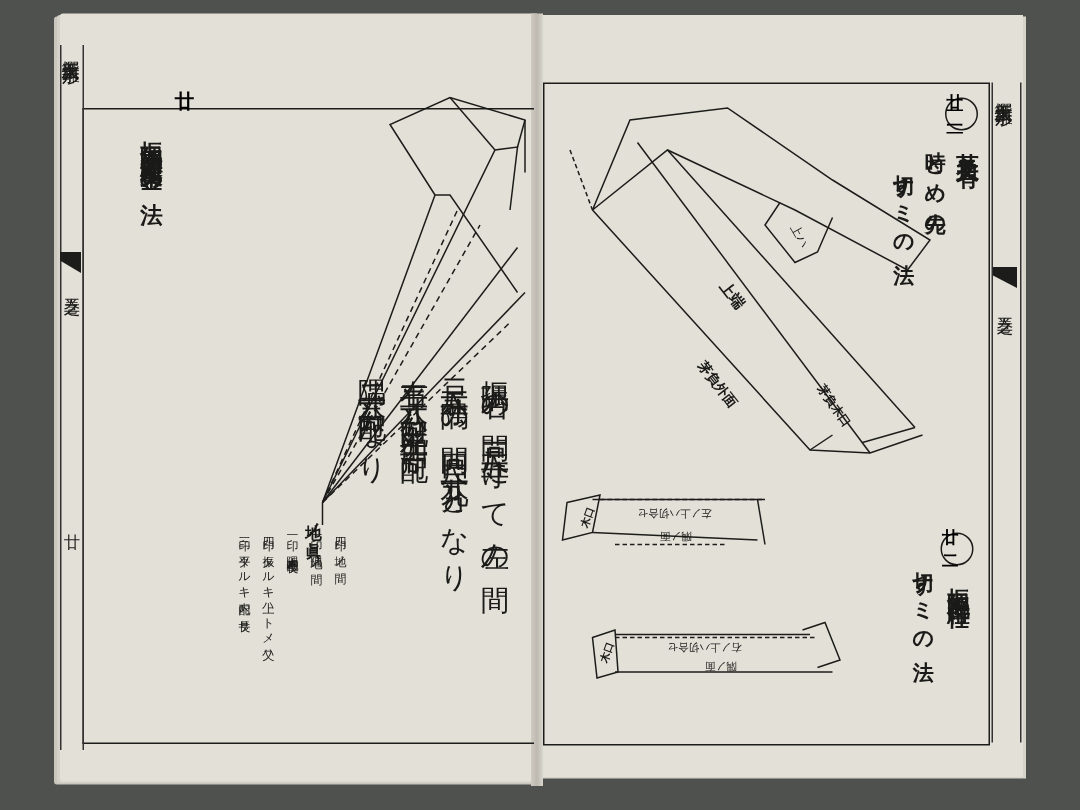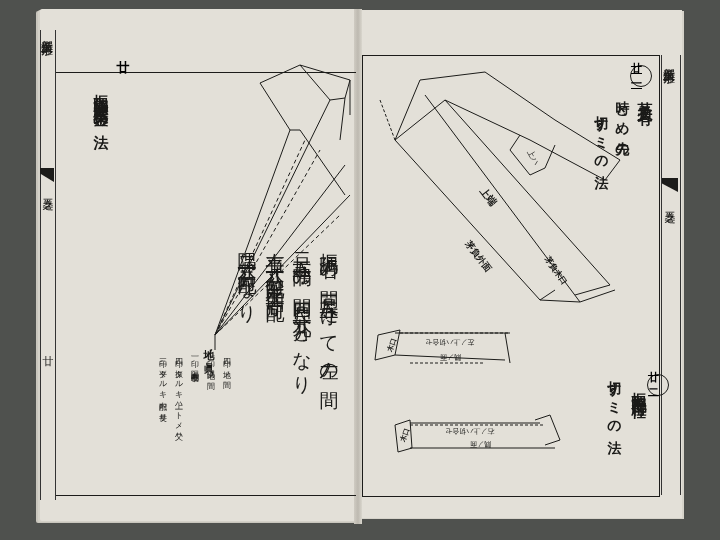--- a/index.html
+++ b/index.html
@@ -113,21 +113,21 @@
   <div class="vtext note" style="left:174px;top:352px;">四印 振タルキ上ハトメ又ハ</div>
   <div class="vtext note" style="left:158px;top:352px;">三印 平タルキ内配 長サ</div>
 
   <div class="circle" style="left:630px;top:65px;text-decoration:underline;">
     <span>廿一</span>
   </div>
   <div class="vtext heading" style="left:637px;top:90px;">茅負叉有</div>
   <div class="vtext heading" style="left:616px;top:90px;font-size:14px;">時とめ先の</div>
   <div class="vtext heading" style="left:595px;top:105px;font-size:14px;">切すミの法</div>
 
-  <div class="circle" style="left:627px;top:374px;margin-left:20px;">
+  <div class="circle" style="left:627px;top:355px;">
     <span>廿二</span>
   </div>
   <div class="vtext heading" style="left:631px;top:380px;">振隅配付棰</div>
   <div class="vtext heading" style="left:608px;top:370px;font-size:14px;">切すミの法</div>
 
   <div class="label-small" style="left:478px;top:190px;transform:rotate(52deg);font-size:10px;font-weight:bold;">上端</div>
   <div class="label-small" style="left:460px;top:250px;transform:rotate(52deg);font-size:9px;font-weight:bold;">茅負外面</div>
   <div class="label-small" style="left:540px;top:265px;transform:rotate(55deg);font-size:8px;font-weight:bold;">茅負木口</div>
   <div class="label-small" style="left:525px;top:152px;transform:rotate(60deg);font-size:8px;">上ハ</div>
 

